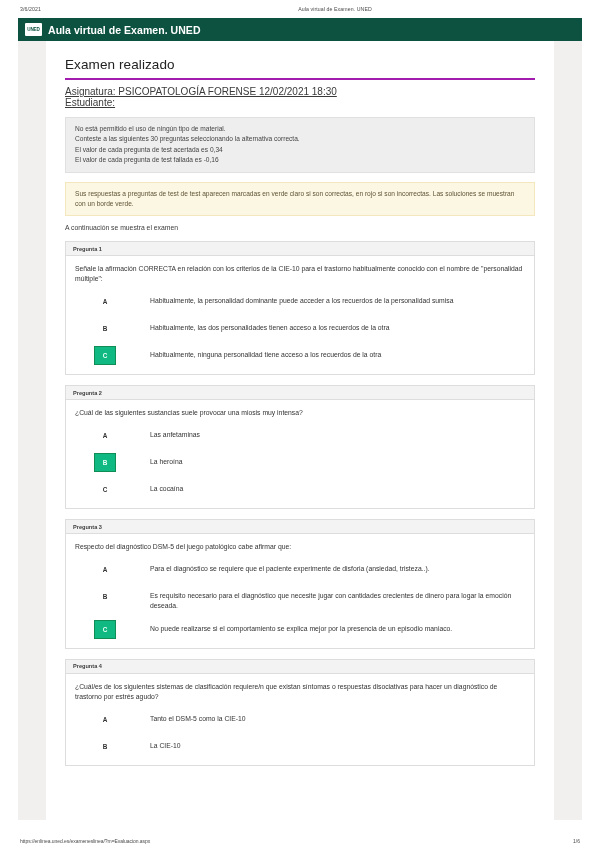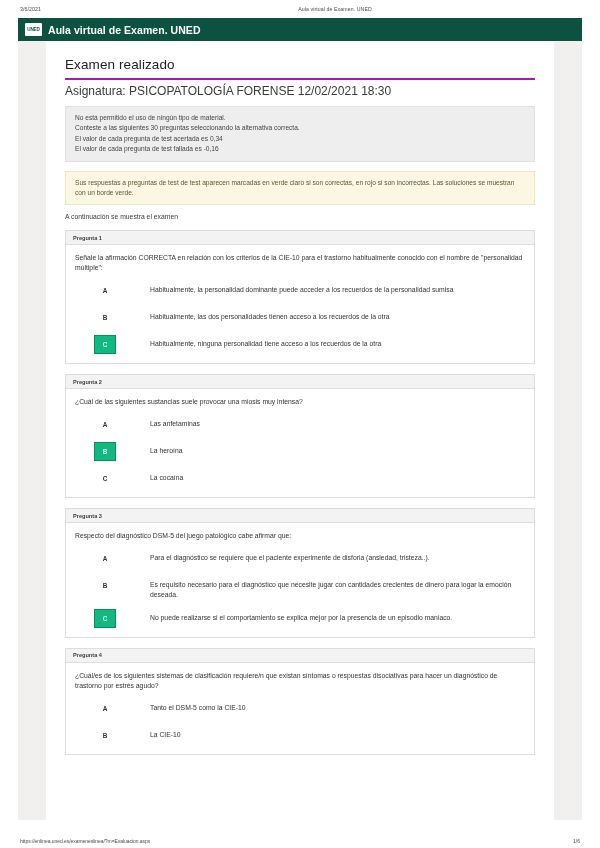--- a/index.html
+++ b/index.html
@@ -101,23 +101,24 @@
     font-size: 13.5px;
     font-weight: normal;
     color: #222;
     margin: 0 0 6px 0;
     padding-bottom: 6px;
     border-bottom: 2px solid #a21caf;
     letter-spacing: .1px;
   }
 
   .meta-line {
-    font-size: 12px;
+    font-size: 10px;
     color: #3a3a3a;
     line-height: 11px;
+    text-decoration: underline;
   }
   .meta-student { display: block; }
 
   
   .box-grey {
     margin-top: 9px;
     background: #eeeeee;
     border: 1px solid #e0e0e0;
     padding: 6px 9px 7px 9px;
     font-size: 6.6px;
@@ -212,20 +213,21 @@
     <div class="uned-logo">UNED</div>
     <div class="navbar-title">Aula virtual de Examen. UNED</div>
   </div>
 
   <div class="sheet">
 
     <h1 class="page-title">Examen realizado</h1>
 
     <div class="meta-line">
       <span>Asignatura: PSICOPATOLOGÍA FORENSE 12/02/2021 18:30</span>
+      <span class="meta-student">Estudiante:</span>
     </div>
 
     <div class="box-grey">
       <div>No está permitido el uso de ningún tipo de material.</div>
       <div>Conteste a las siguientes 30 preguntas seleccionando la alternativa correcta.</div>
       <div>El valor de cada pregunta de test acertada es 0,34</div>
       <div>El valor de cada pregunta de test fallada es -0,16</div>
     </div>
 
     <div class="box-warn">Sus respuestas a preguntas de test de test aparecen marcadas en verde claro si son correctas, en rojo si son incorrectas. Las soluciones se muestran con un borde verde.</div>

